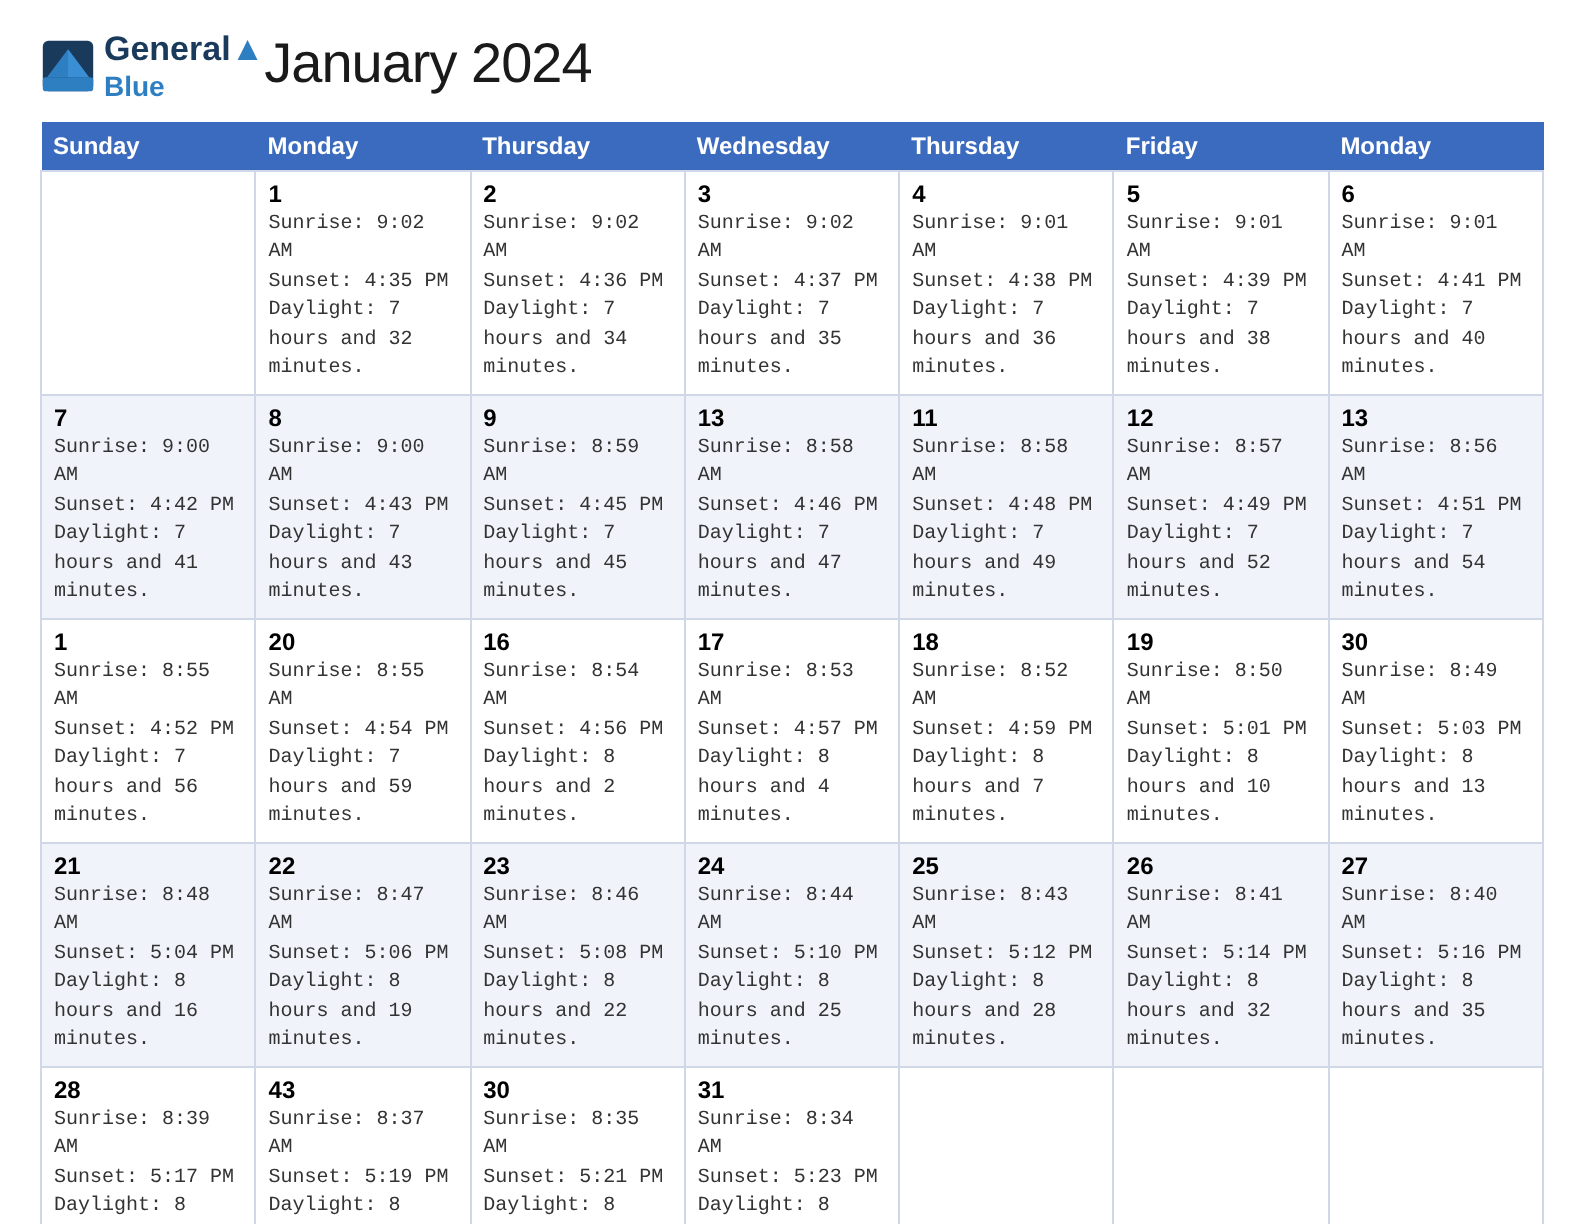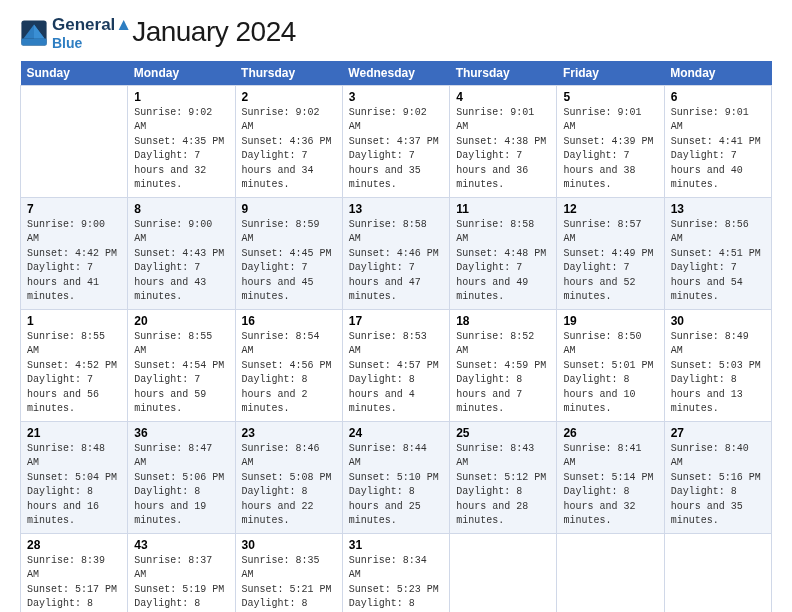--- a/index.html
+++ b/index.html
@@ -211,21 +211,21 @@
             <span class="day-number">30</span>
             <div class="day-info">Sunrise: 8:49 AM<br>Sunset: 5:03 PM<br>Daylight: 8 hours and 13 minutes.</div>
           </td>
         </tr>
         <tr>
           <td>
             <span class="day-number">21</span>
             <div class="day-info">Sunrise: 8:48 AM<br>Sunset: 5:04 PM<br>Daylight: 8 hours and 16 minutes.</div>
           </td>
           <td>
-            <span class="day-number">36</span>
+            <span class="day-number">22</span>
             <div class="day-info">Sunrise: 8:47 AM<br>Sunset: 5:06 PM<br>Daylight: 8 hours and 19 minutes.</div>
           </td>
           <td>
             <span class="day-number">23</span>
             <div class="day-info">Sunrise: 8:46 AM<br>Sunset: 5:08 PM<br>Daylight: 8 hours and 22 minutes.</div>
           </td>
           <td>
             <span class="day-number">24</span>
             <div class="day-info">Sunrise: 8:44 AM<br>Sunset: 5:10 PM<br>Daylight: 8 hours and 25 minutes.</div>
           </td>

